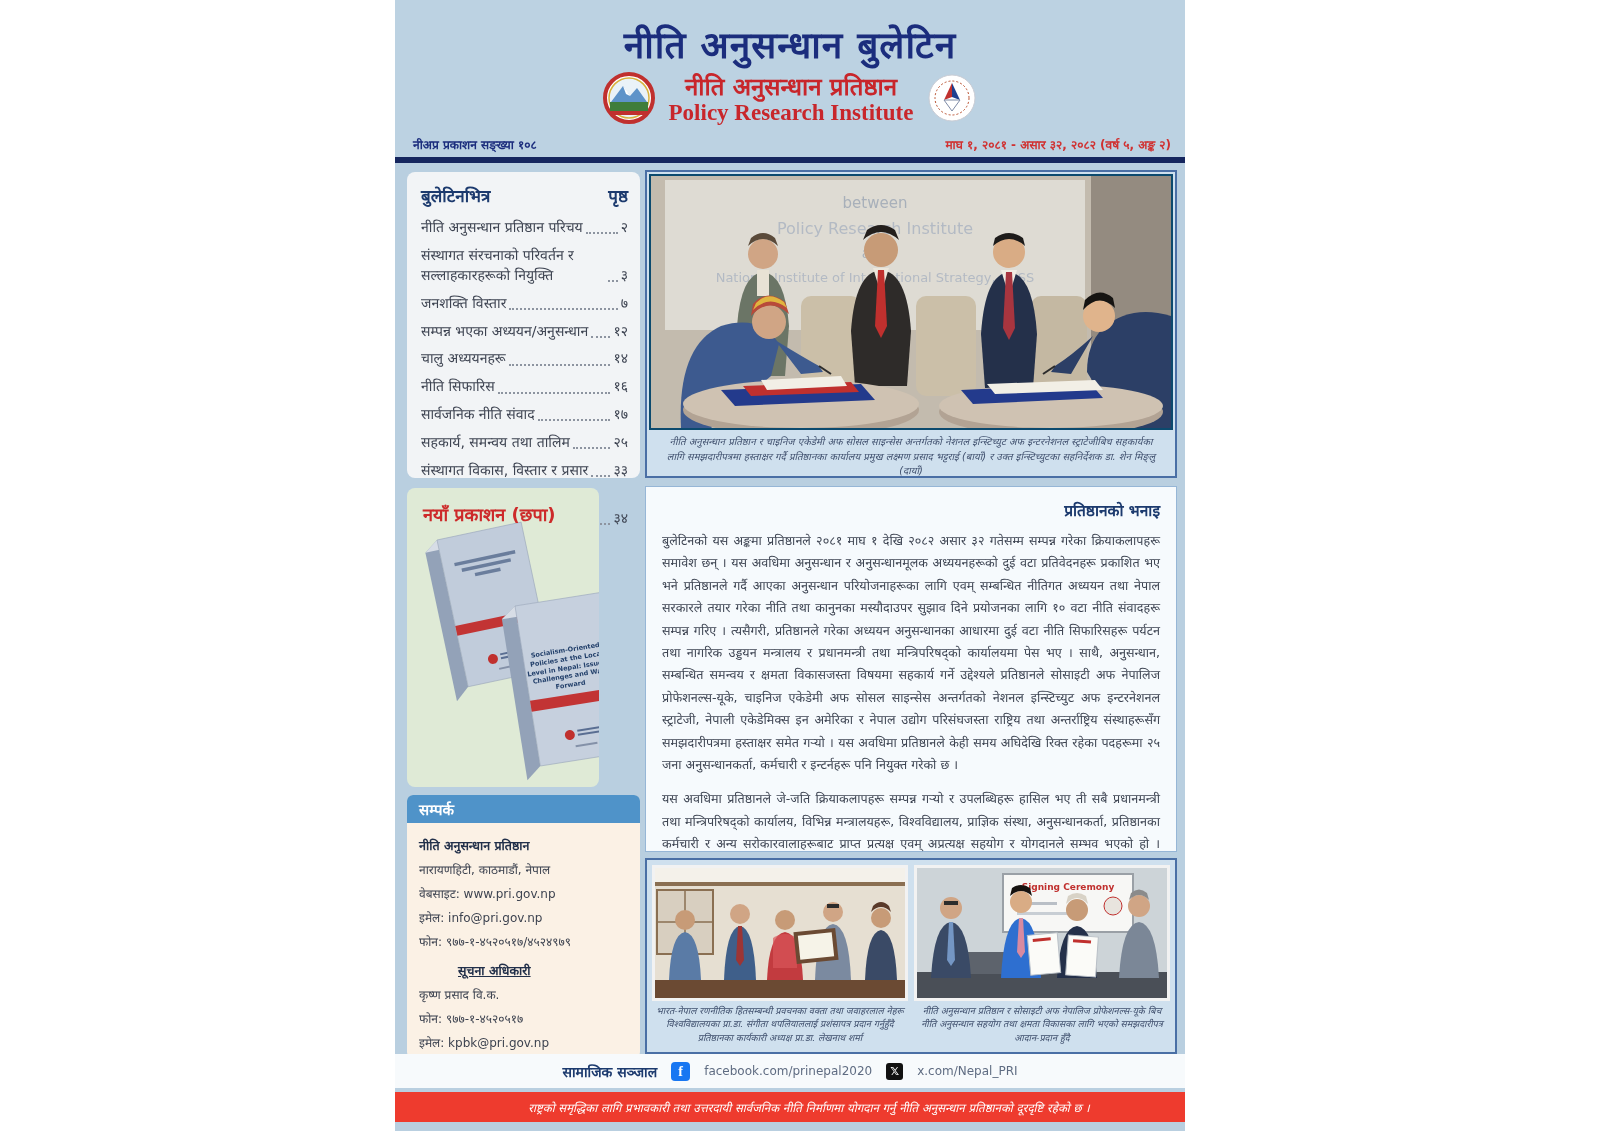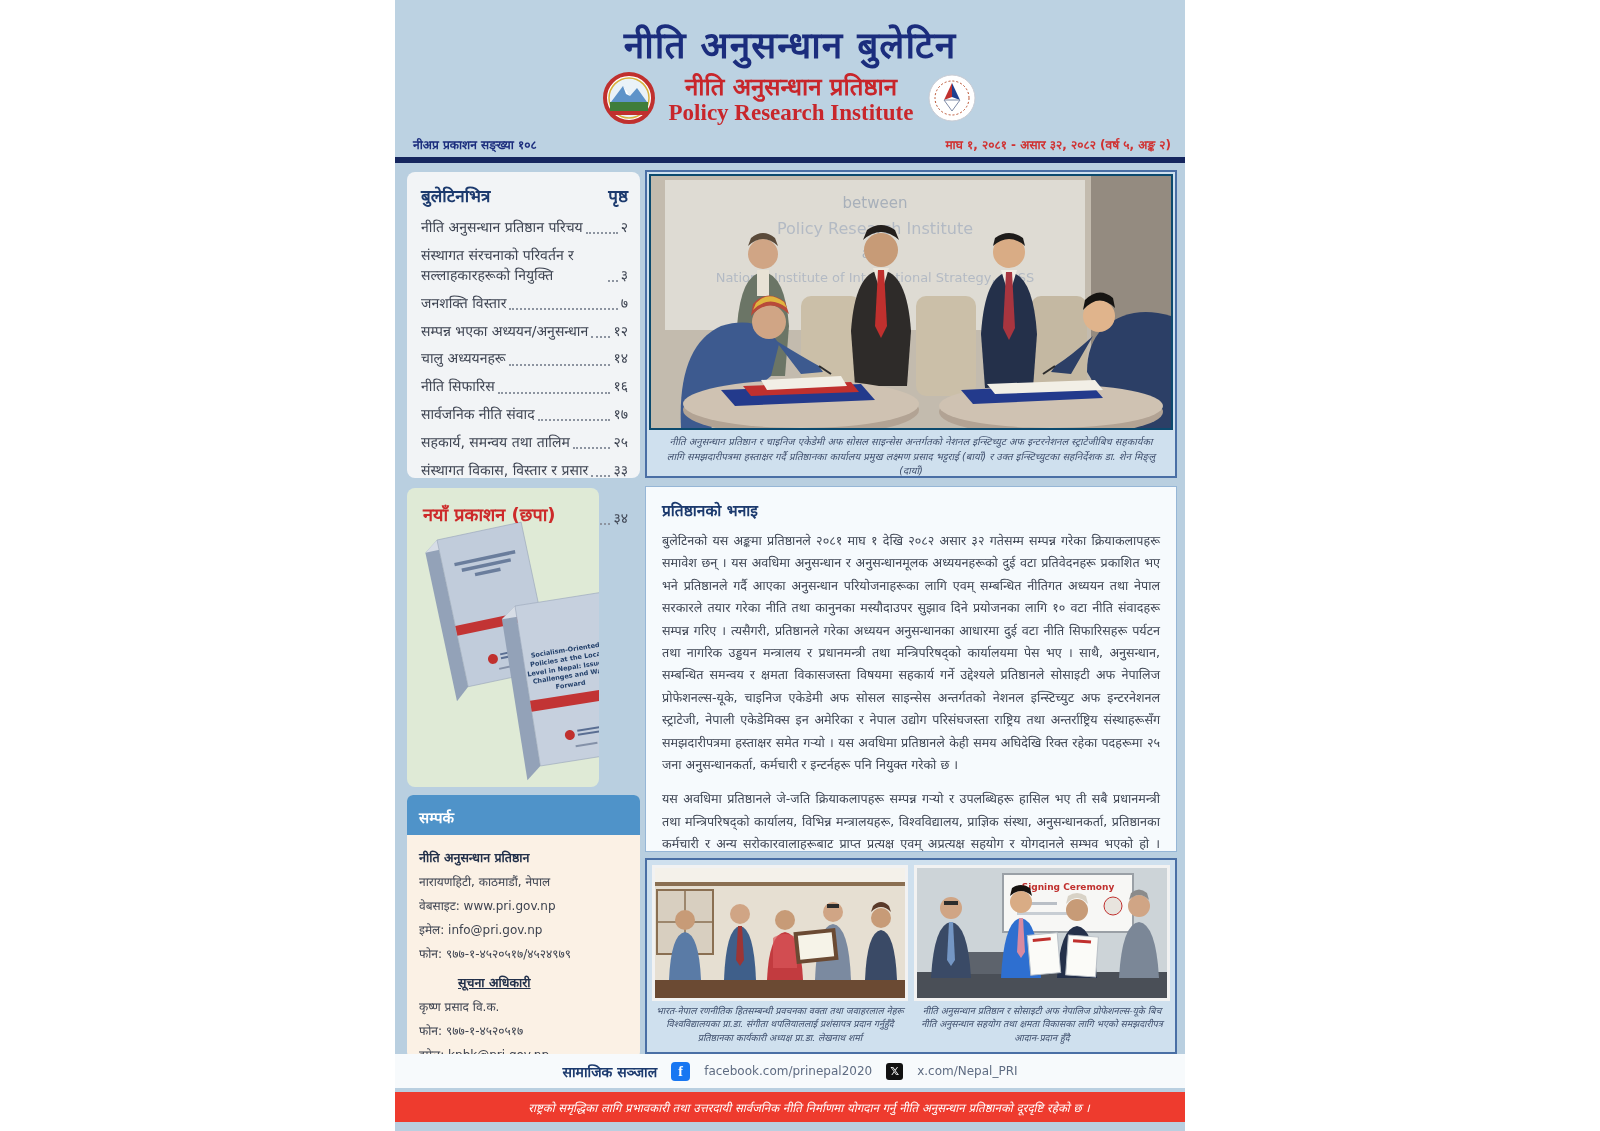--- a/index.html
+++ b/index.html
@@ -25,33 +25,33 @@
   .toc-label { flex:0 1 auto; }
   .toc-dots { flex:1 1 12px; min-width:10px; border-bottom:2px dotted #8d94a0; margin:0 3px 3px 3px; }
   .toc-page { flex:0 0 auto; }
 
   .pub-card { position:absolute; left:12px; top:488px; width:192px; height:299px; background:#dfead6; border-radius:8px; overflow:hidden; }
   .pub-title { position:absolute; top:14px; left:16px; font-size:18px; font-weight:bold; color:#cd2a2a; }
   .book2-title { position:absolute; left:118px; top:158px; width:86px; transform:rotate(-9deg);
     font-size:6.5px; font-weight:bold; color:#23406b; text-align:center; line-height:1.35; }
 
   .contact-card { position:absolute; left:12px; top:795px; width:233px; height:263px; background:#fbf1e5; border-radius:6px; overflow:hidden; }
-  .contact-head { height:40px; background:#4f93c9; color:#ffffff; font-size:15px; font-weight:bold; padding:12px 0 0 12px; }
+  .contact-head { height:28px; background:#4f93c9; color:#ffffff; font-size:15px; font-weight:bold; padding:4px 0 0 12px; }
   .contact-body { padding:10px 12px; font-size:12px; color:#3d4350; line-height:2.0; }
   .contact-org { font-weight:bold; color:#22304a; font-size:12.5px; }
   .contact-officer { font-weight:bold; color:#22304a; text-decoration:underline; font-size:12.5px; margin-top:4px;margin-left:39px; }
   .c-link { color:#3d4350; }
 
   
   .photo-panel { position:absolute; left:250px; top:170px; width:532px; height:308px; background:#cfe0ee; border:2px solid #4a6fa5; }
   .main-photo { position:relative; width:524px; height:256px; margin:2px; border:2px solid #0c4a6e; background:#c3bbae; overflow:hidden; }
   .main-caption { padding:3px 18px 0 18px; font-size:9.8px; font-style:italic; color:#3f4f6d; text-align:center; line-height:1.5; }
 
   .statement-card { position:absolute; left:250px; top:486px; width:532px; height:366px; background:#f6fafd; border:1px solid #96b6d6; padding:12px 16px; }
-  .statement-title { font-size:15.5px; font-weight:bold; color:#1c3a6e; margin-bottom:9px; }
+  .statement-title { font-size:15.5px; font-weight:bold; color:#1c3a6e; margin-bottom:9px;text-align:right; }
   .statement-p { font-size:12.6px; color:#3d4452; text-align:justify; line-height:1.78; margin-bottom:12px; }
   .sig-name { font-size:12.6px; color:#2d3850; margin-top:2px; }
   .sig-role { font-size:12.6px; color:#2d3850; }
 
   .bottom-panel { position:absolute; left:250px; top:858px; width:532px; height:196px; background:#cfe0ee; border:2px solid #4a6fa5; display:flex; gap:6px; padding:5px; }
   .bp-col { flex:1 1 0; display:flex; flex-direction:column; }
   .bp-photo { border:3px solid #f2f2f2; height:136px; background:#ddd; overflow:hidden; }
   .bp-caption { font-size:9.2px; font-style:italic; color:#3f4f6d; text-align:center; line-height:1.45; padding:3px 4px 0 4px; }
 
   

